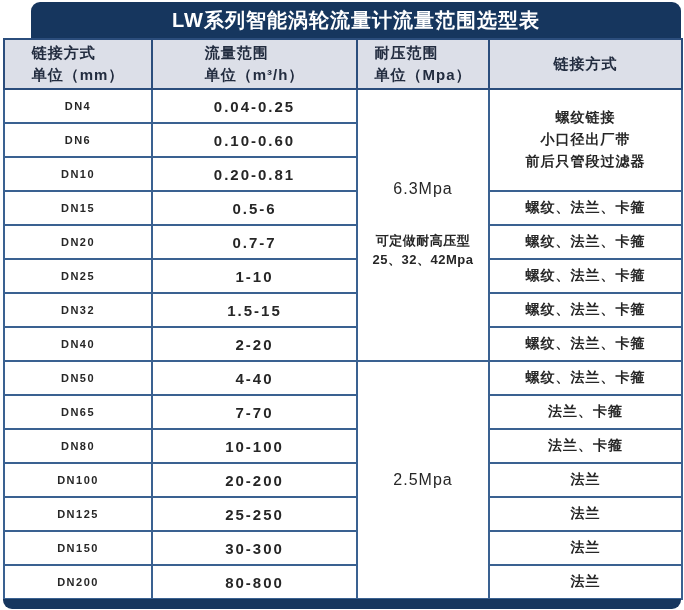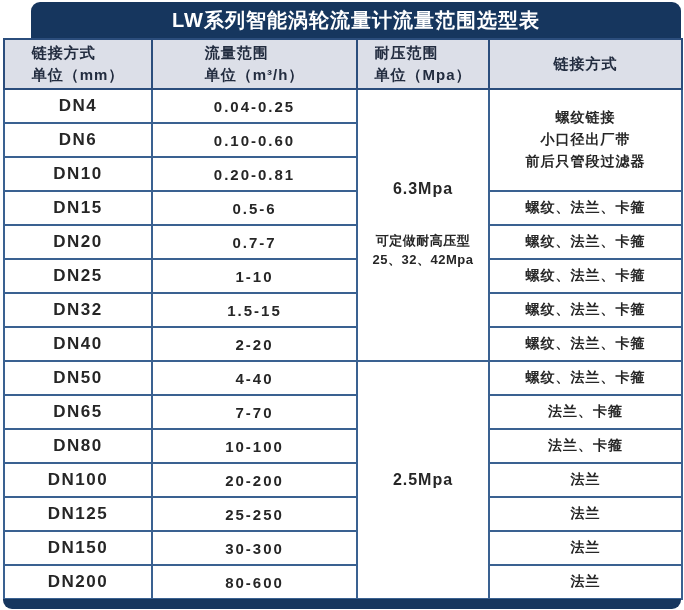--- a/index.html
+++ b/index.html
@@ -50,34 +50,34 @@
   .th-block {
     display: inline-block;
     text-align: left;
     line-height: 1.45;
     letter-spacing: 1px;
   }
 
   table.spec td { height: 34px; color: #262626; }
 
   .td-dn {
-    font-size: 17px;
+    font-size: 11px;
     font-weight: bold;
     letter-spacing: 1.5px;
   }
   .td-flow {
     font-size: 15px;
     font-weight: bold;
     letter-spacing: 2px;
     border-radius: 16px;
   }
   .td-press { vertical-align: middle; }
   .press-main {
     font-size: 16px;
-    font-weight: bold;
+    font-weight: normal;
     letter-spacing: 1px;
     color: #262626;
   }
   .press-note {
     margin-top: 34px;
     font-size: 13px;
     font-weight: bold;
     line-height: 1.45;
     letter-spacing: 0.5px;
     color: #262626;
@@ -237,21 +237,21 @@
         </tr>
         <tr>
           <td class="td-dn">DN150</td>
           <td class="td-flow">30-300</td>
           <td class="td-conn" rowspan="1">
             <div>法兰</div>
           </td>
         </tr>
         <tr>
           <td class="td-dn">DN200</td>
-          <td class="td-flow">80-600</td>
+          <td class="td-flow">80-800</td>
           <td class="td-conn" rowspan="1">
             <div>法兰</div>
           </td>
         </tr>
       </tbody>
   </table>
 
   <div class="bottom-band"></div>
 </div>
 

